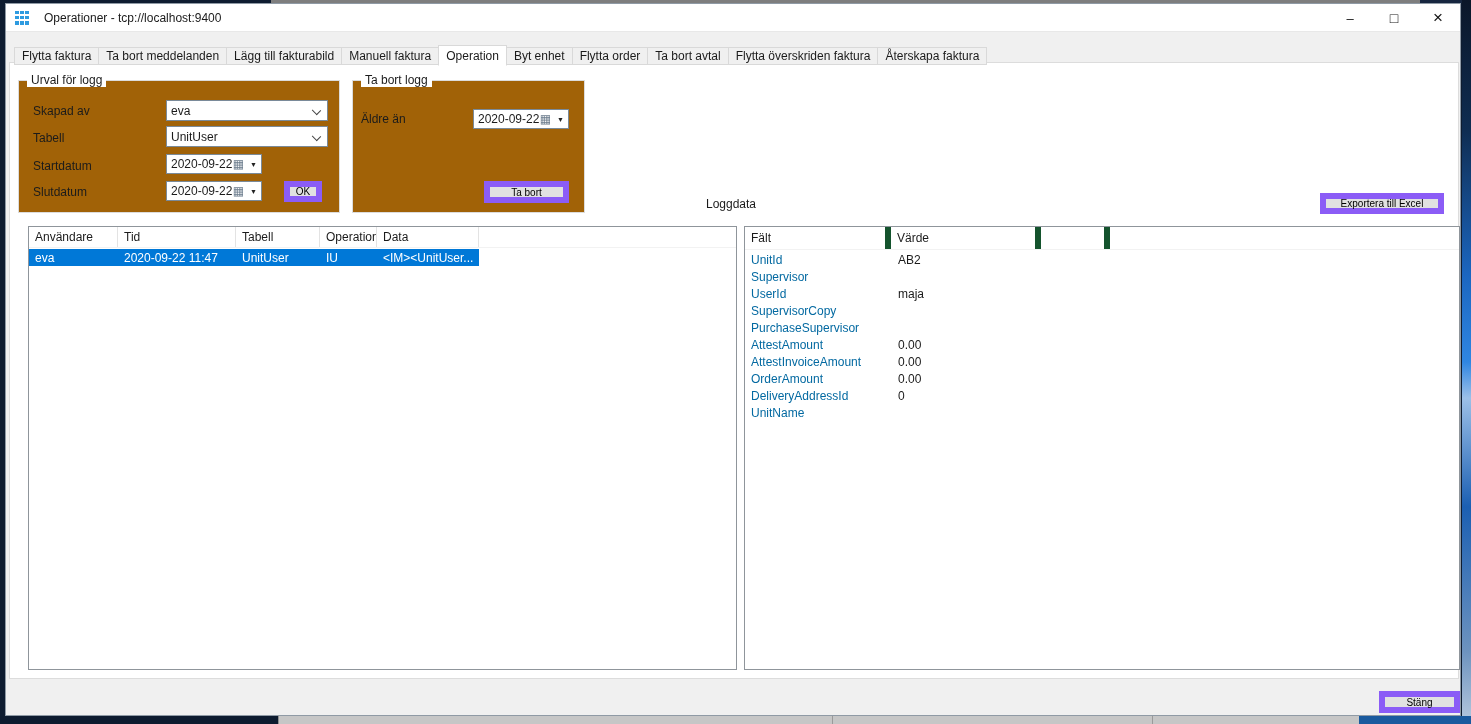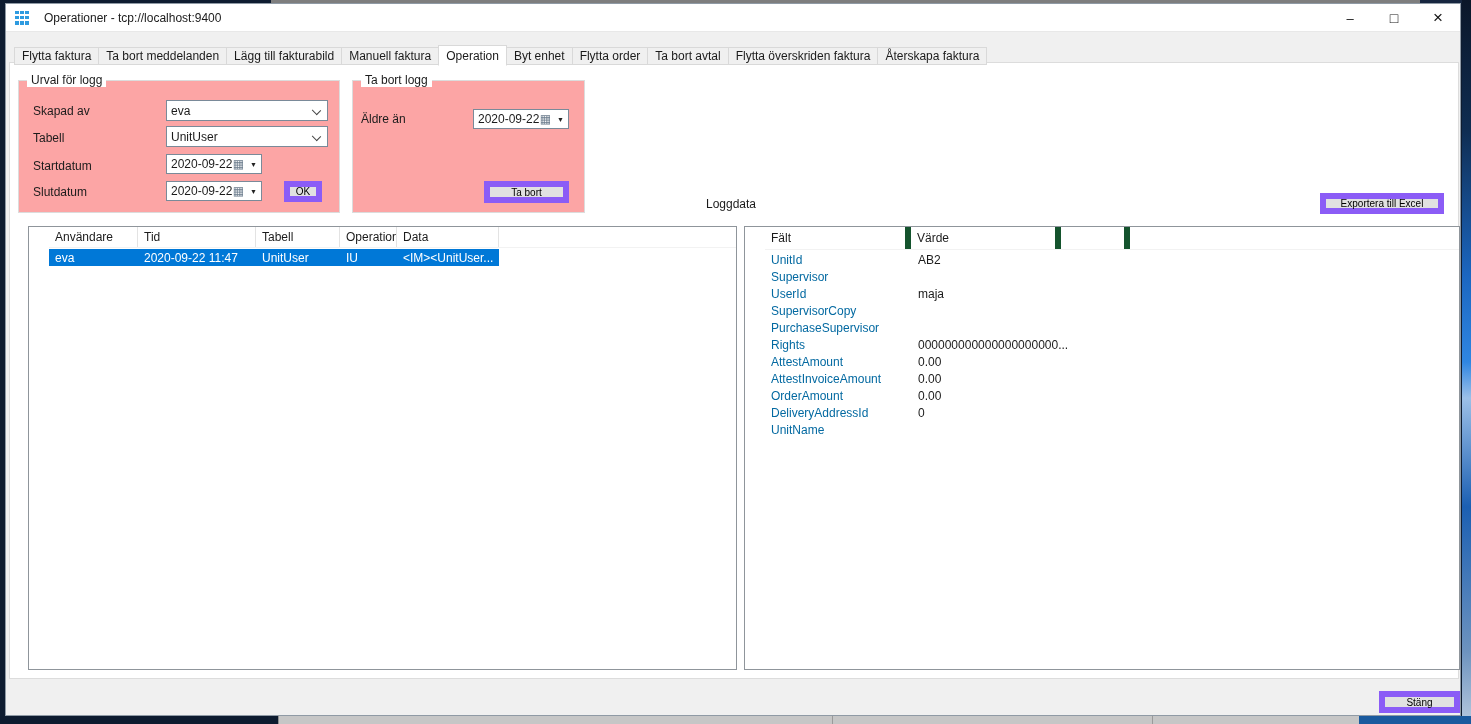--- a/index.html
+++ b/index.html
@@ -30,35 +30,35 @@
 
   
   .tabstrip { position:absolute; left:8px; top:41px; display:flex; align-items:flex-end; z-index:3; }
   .tab { height:18px; line-height:17px; padding:0 7px; background:#f0f0f0; border:1px solid #d9d9d9; white-space:nowrap; }
   .tab + .tab { margin-left:-1px; }
   .tab.active { height:21px; line-height:20px; background:#ffffff; border-bottom:1px solid #ffffff; margin-bottom:-1px; position:relative; z-index:4; }
 
   .tabpage { position:absolute; left:3px; top:58px; width:1450px; height:617px; background:#ffffff; border:1px solid #dcdcdc; z-index:1; }
 
   
-  .groupbox { position:absolute; border:1px solid #dcdcdc; background:#fca5a5; }
+  .groupbox { position:absolute; border:1px solid #dcdcdc; background:#a16207; }
   .groupbox .gb-title { position:absolute; top:-8px; left:8px; background:#ffffff; padding:0 4px; font-size:12px; }
   .fld-label { position:absolute; font-size:12px; color:#1b1b1b; }
 
   .combo { position:absolute; height:21px; background:#fff; border:1px solid #7a8a99; display:flex; align-items:center; padding-left:4px; }
   .combo .chev { position:absolute; right:7px; top:6px; width:7px; height:7px; border-right:1px solid #444; border-bottom:1px solid #444; transform:rotate(45deg) scale(1,0.9); }
 
   .datepicker { position:absolute; height:20px; background:#fff; border:1px solid #7a8a99; display:flex; align-items:center; padding-left:4px; }
   .dp-cal { position:absolute; right:17px; top:2px; font-size:12px; color:#6a7b8c; line-height:14px; }
   .dp-arrow { position:absolute; right:4px; top:6px; font-size:7px; color:#222; }
 
   .btn { position:absolute; background:#e1e1e1; border:6px solid #8b5cf6; display:flex; align-items:center; justify-content:center; font-size:10px; color:#000; }
 
   
-  .listview { position:absolute; background:#fff; border:1px solid #8f959b;padding-left:20px; }
+  .listview { position:absolute; background:#fff; border:1px solid #8f959b; }
   .lv-header { display:flex; height:21px; border-bottom:1px solid #f2f2f2; }
   .lv-hcell { border-right:1px solid #e3e3e3; padding-left:6px; line-height:21px; font-size:12px; color:#1b1b1b; overflow:hidden; white-space:nowrap; }
   .lv-hfill { flex:1; }
   .lv-row { display:flex; height:17px; align-items:center; }
   .lv-row.selected { background:#0078d7; color:#ffffff; margin-top:1px; }
   .lv-cell { padding-left:6px; font-size:12px; overflow:hidden; white-space:nowrap; }
 
   .dl-header { display:flex; height:23px; border-bottom:1px solid #f2f2f2; }
   .dl-hcell { border-right:6px solid #14532d; padding-left:6px; line-height:22px; font-size:12px; }
   .dl-row { display:flex; height:17px; align-items:center; }
@@ -190,24 +190,20 @@
             <div class="dl-field">UserId</div>
             <div class="dl-value">maja</div>
           </div>
           <div class="dl-row">
             <div class="dl-field">SupervisorCopy</div>
             <div class="dl-value"></div>
           </div>
           <div class="dl-row">
             <div class="dl-field">PurchaseSupervisor</div>
             <div class="dl-value"></div>
-          </div>
-          <div class="dl-row">
-            <div class="dl-field">Rights</div>
-            <div class="dl-value">000000000000000000000...</div>
           </div>
           <div class="dl-row">
             <div class="dl-field">AttestAmount</div>
             <div class="dl-value">0.00</div>
           </div>
           <div class="dl-row">
             <div class="dl-field">AttestInvoiceAmount</div>
             <div class="dl-value">0.00</div>
           </div>
           <div class="dl-row">

